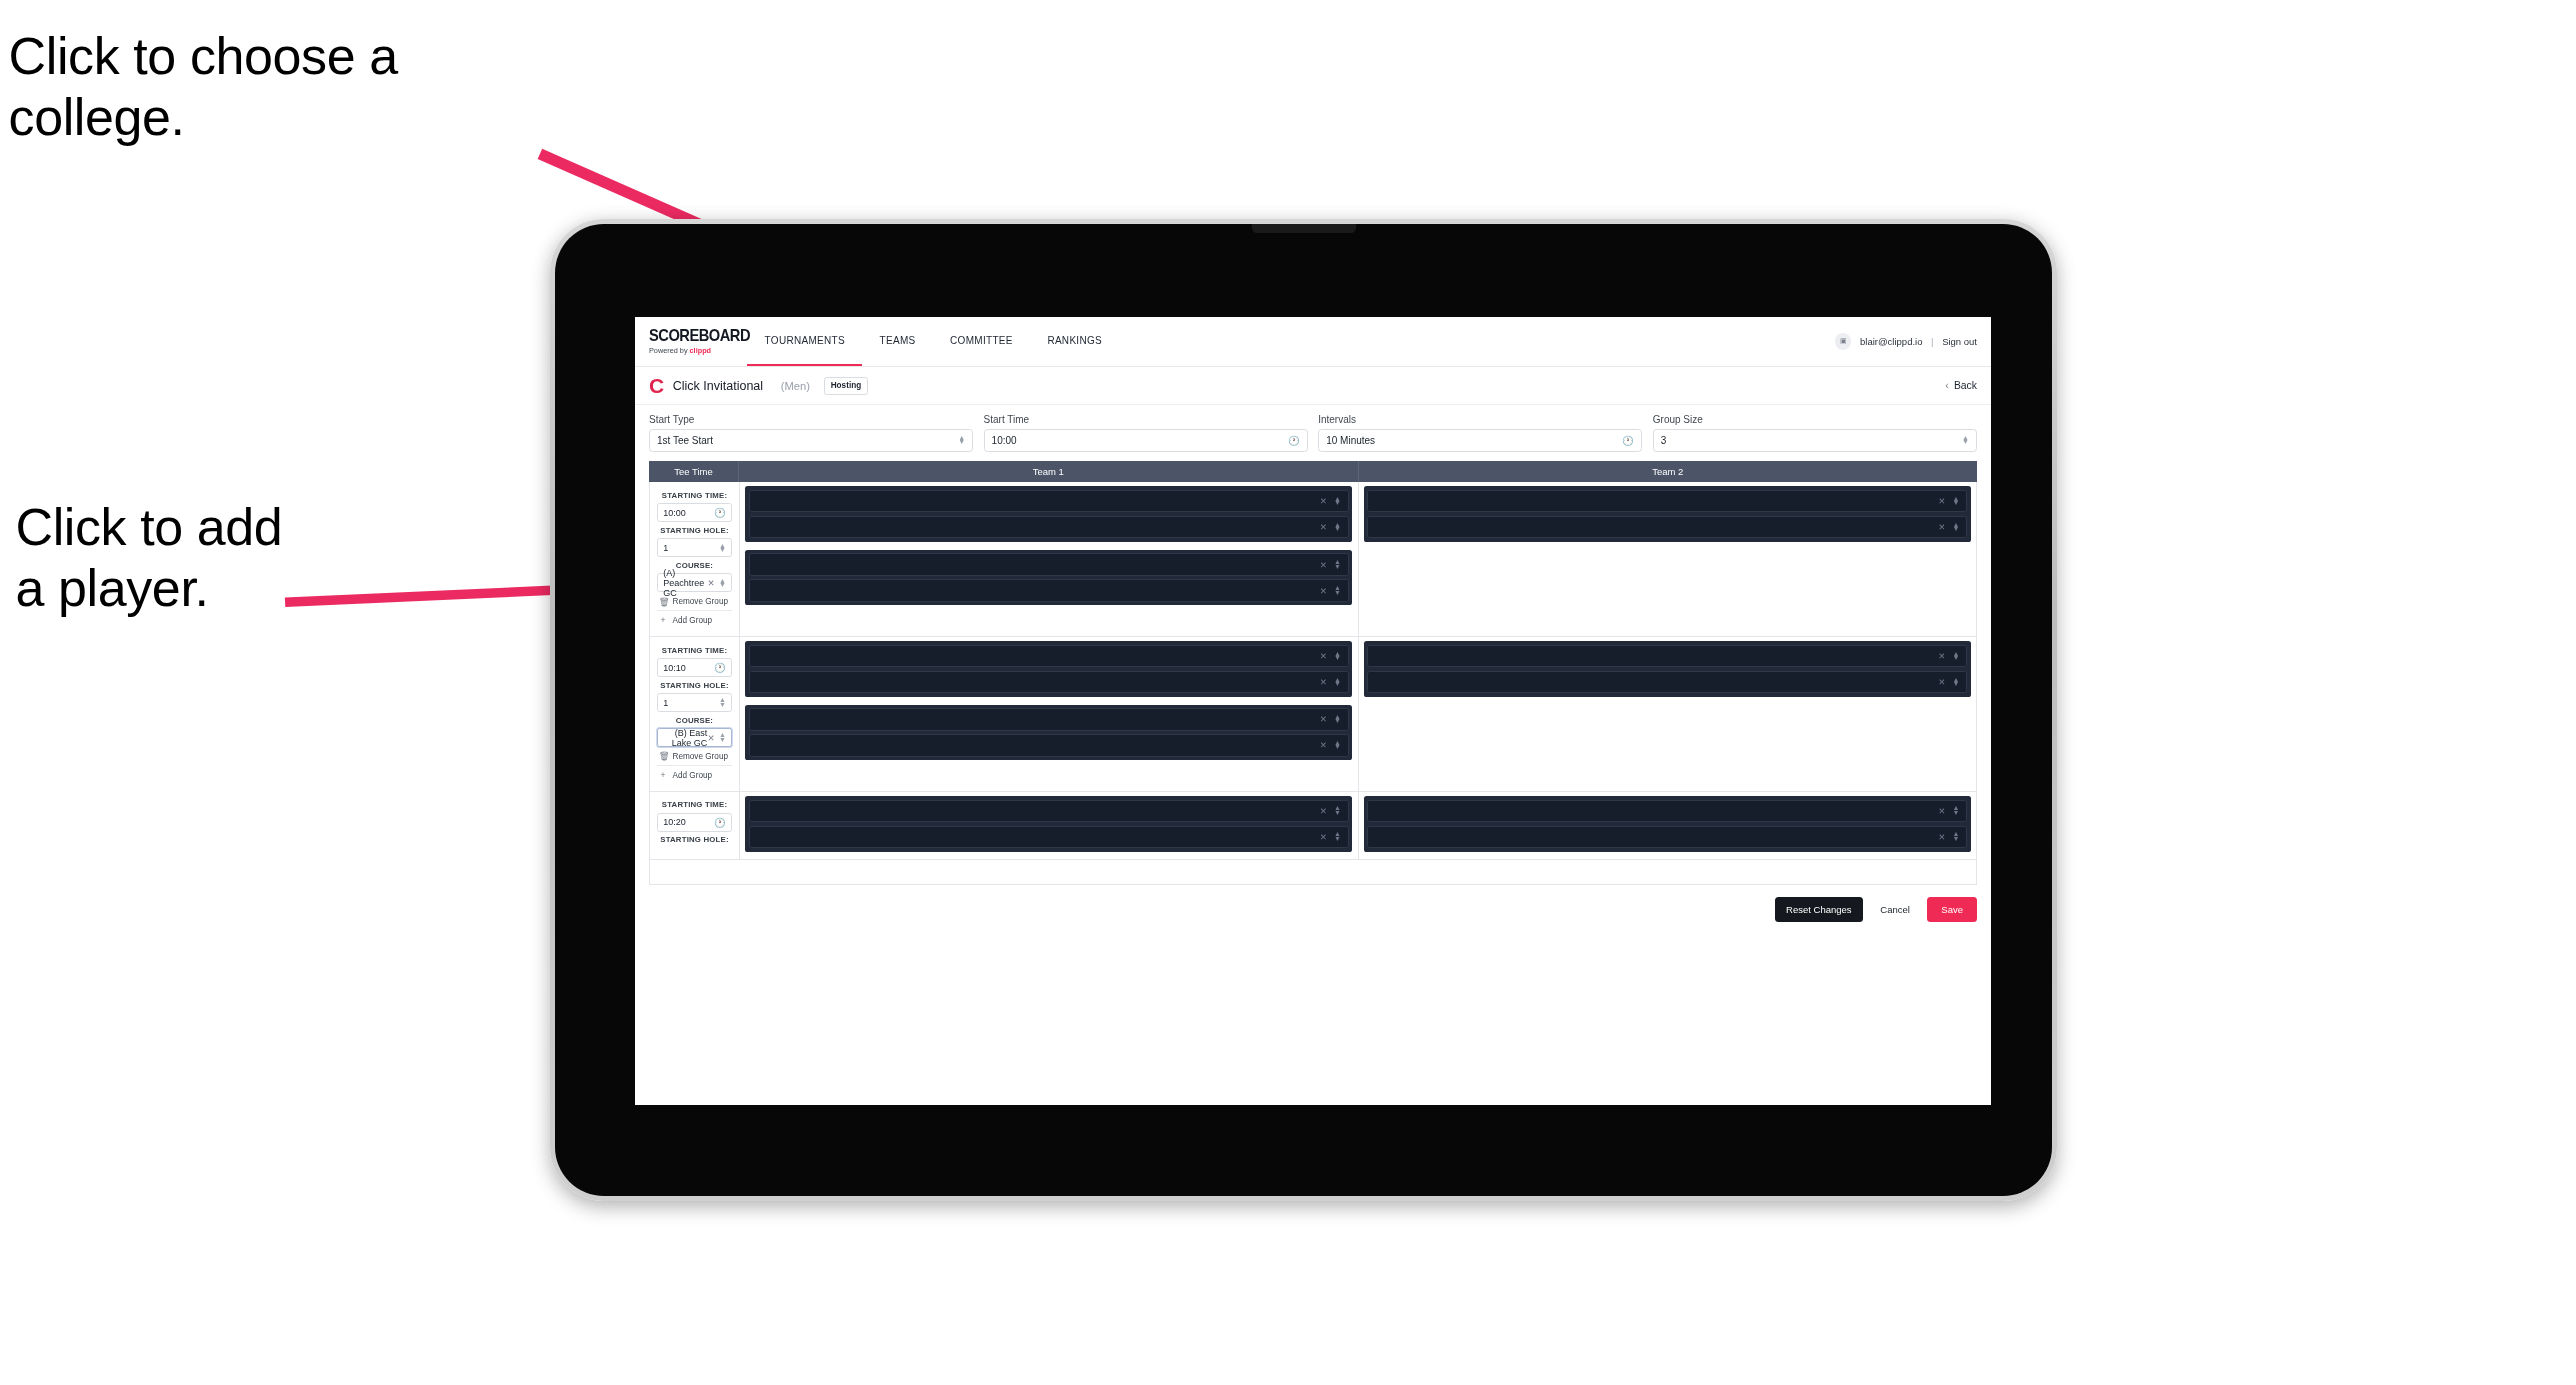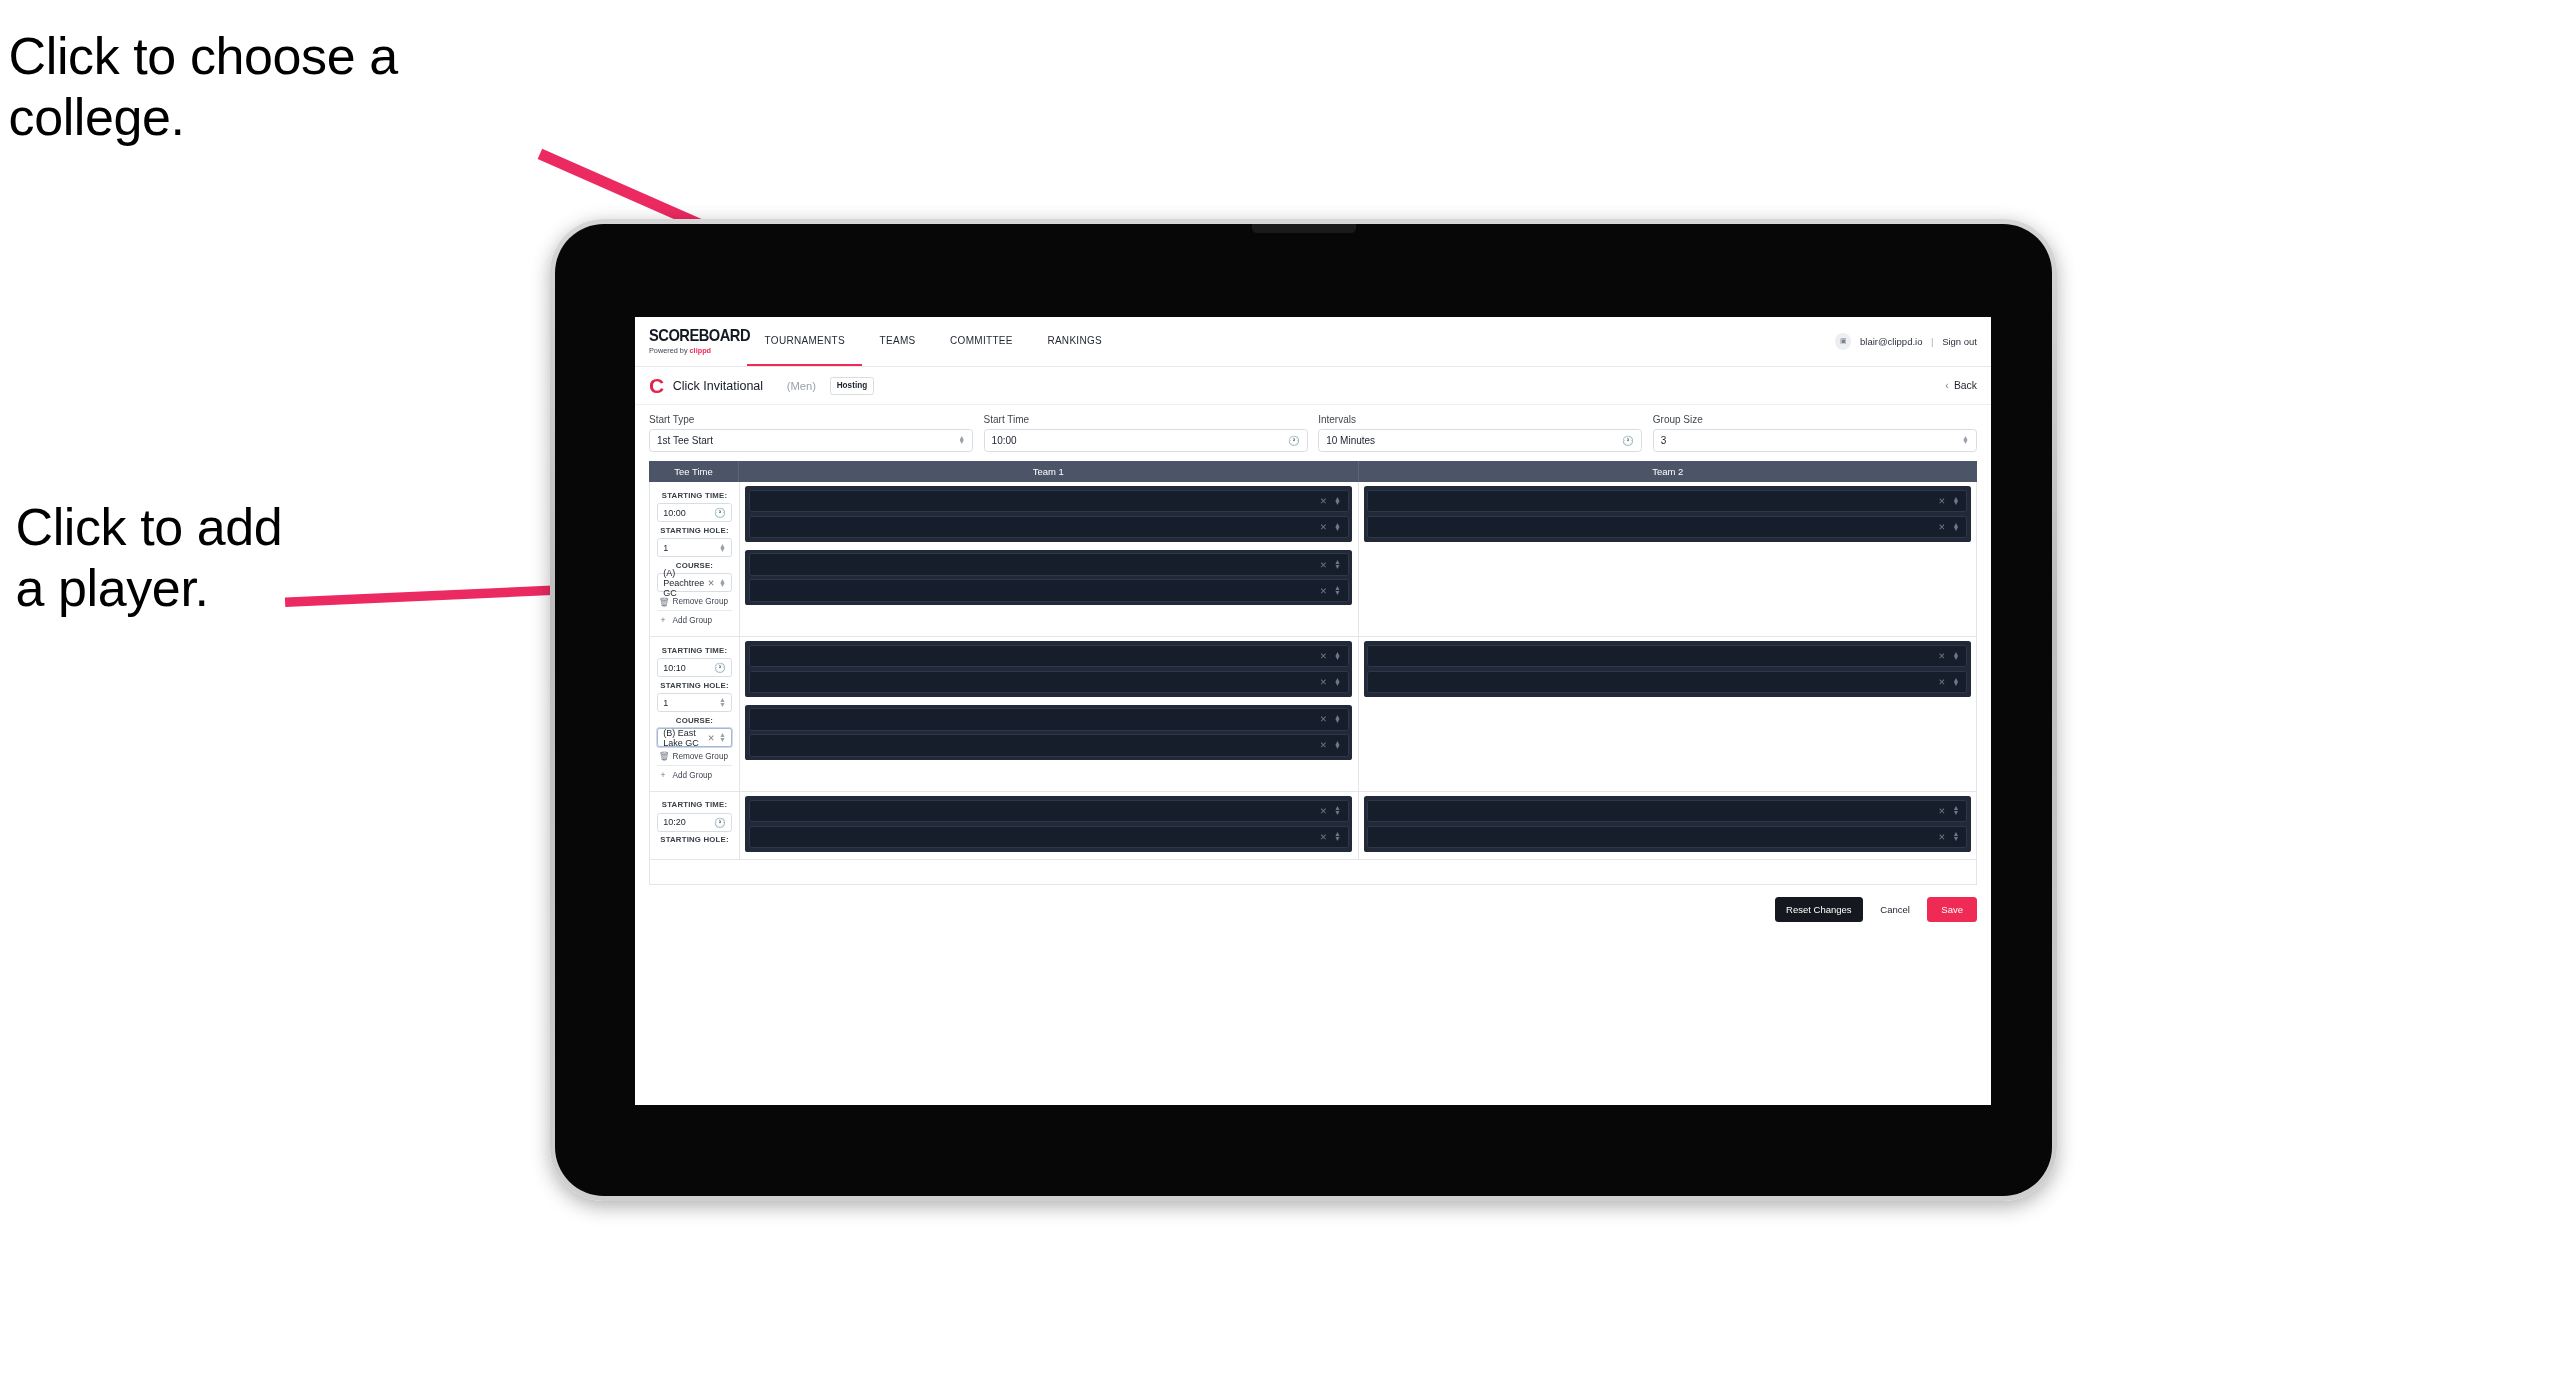--- a/index.html
+++ b/index.html
@@ -113,21 +113,21 @@
   
   #crumbs {
     height: 38px; display: flex; align-items: center;
     padding: 0 14px; border-bottom: 0.9px solid #eceef0; gap: 8.6px;
   }
   #crumb-logo {
     font-size: 21px; font-weight: 800; color: #e0264e;
     line-height: 1; font-family: "Liberation Sans", sans-serif;
   }
   #crumb-title { font-size: 12.5px; color: #151b26; }
-  #crumb-gender { font-size: 11.2px; color: #9aa0ab; margin-left: 15px; }
+  #crumb-gender { font-size: 11.2px; color: #9aa0ab; margin-left: 9px; }
   #hosting-badge {
     font-size: 8.2px; font-weight: 700; color: #1d232e;
     border: 0.9px solid #d9dce0; border-radius: 2.6px;
     padding: 3.5px 6px; margin-left: 5.2px;
   }
   #back-link {
     margin-left: auto; font-size: 10.4px; color: #1d232e;
     display: flex; align-items: center; gap: 5.2px; cursor: pointer;
   }
   #back-link .chev { color: #767c87; font-size: 10.4px; }
@@ -174,21 +174,21 @@
 
   .mini-label {
     font-size: 7.8px; font-weight: 700; color: #3a4048;
     text-align: center; letter-spacing: 0.2px; margin: 3.5px 0 3.5px 0;
   }
   .mini-box {
     height: 19px; border: 0.9px solid #d9dde2; border-radius: 2.6px;
     display: flex; align-items: center; padding: 0 5.2px;
     font-size: 9px; color: #1b212b; background: #fff;
   }
-  .mini-box.focused { border-color: #a8b6d6; box-shadow: 0 0 0 0.9px #cdd7ea; }
+  .mini-box.focused { border-color: #a8b6d6; box-shadow: 0 0 0 0.9px #cdd7ea; text-align: right; }
   .mini-box .val { flex: 1; }
   .mini-box .clear { color: #7f858f; font-size: 8.6px; margin-right: 4.3px; cursor: pointer; }
   .group-action {
     display: flex; align-items: center; gap: 5.2px;
     font-size: 8.2px; color: #3f454e; padding: 4.3px 1.7px 3.5px 1.7px;
     cursor: pointer;
   }
   .group-action.bordered { border-bottom: 0.9px solid #e7e9ec; }
   .ga-ico { color: #6e747e; font-size: 8.6px; width: 8.6px; text-align: center; }
 

